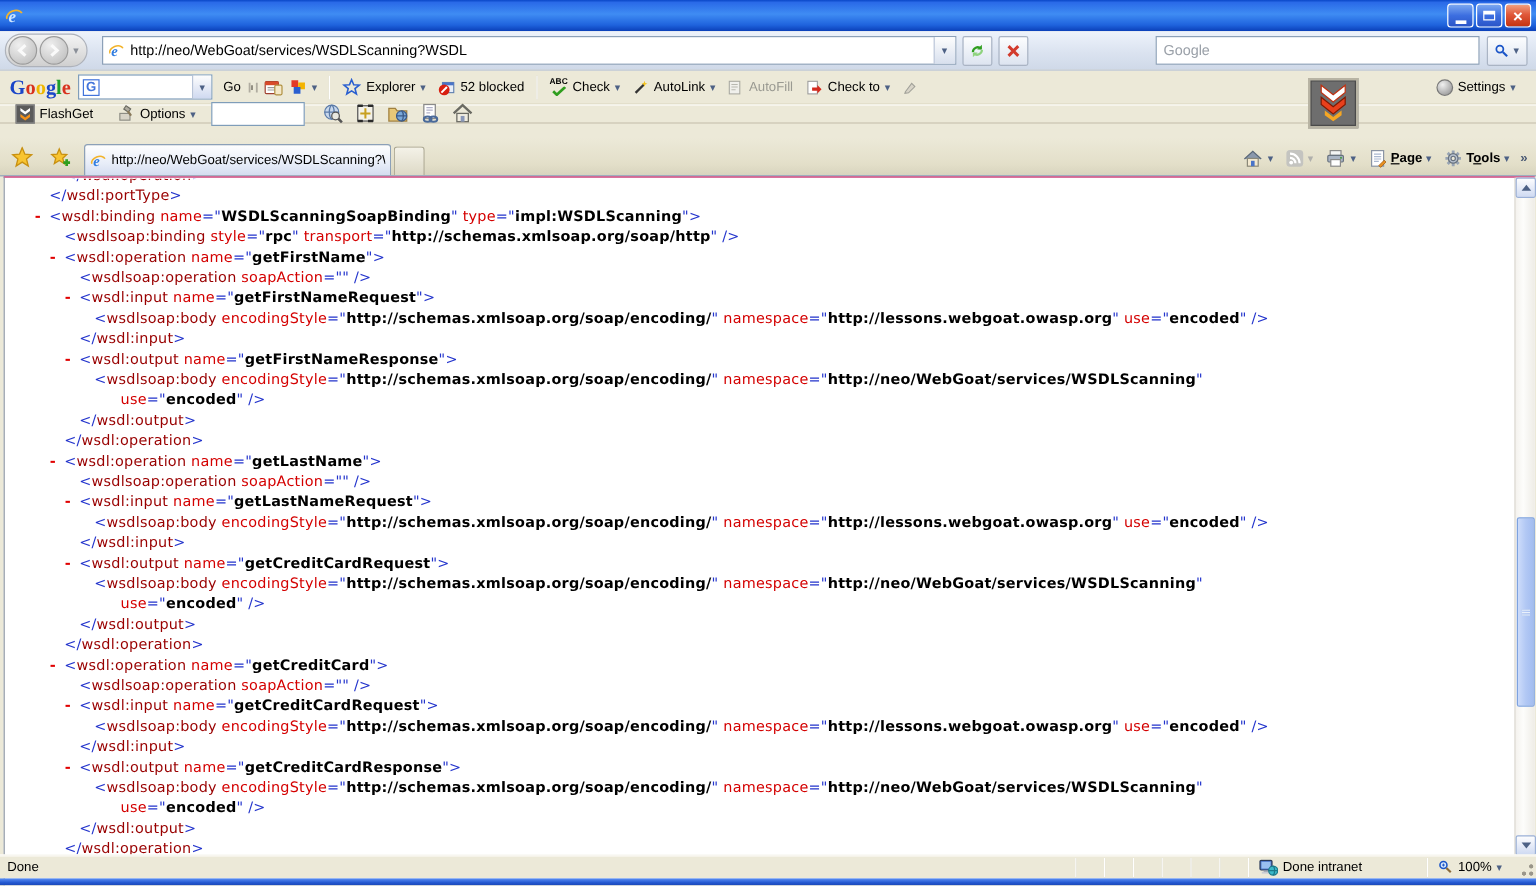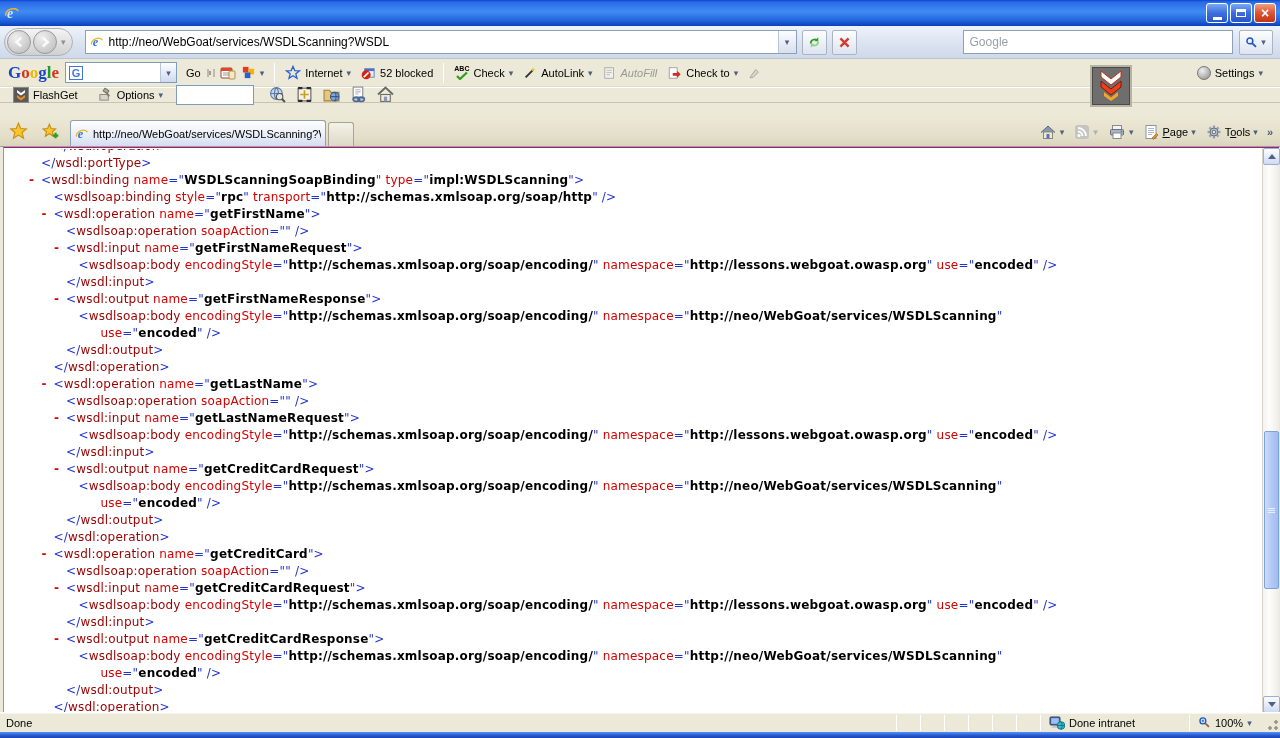--- a/index.html
+++ b/index.html
@@ -44,21 +44,21 @@
     background:linear-gradient(180deg,#fcfdfe,#dde4f0);display:flex;align-items:center;justify-content:center;gap:3px;}
   .dd-arrow{color:#4d6185;font-size:9px;}
 
   
   .toolbars{position:absolute;left:0;top:59px;width:1280px;height:56px;background:#ece9d8;}
   .gtoolbar{position:absolute;left:0;top:0;width:1280px;height:28px;display:flex;align-items:center;
     border-bottom:1px solid #e0dcc8;padding-left:8px;}
   .fgtoolbar{position:absolute;left:0;top:28px;width:1280px;height:16px;display:flex;align-items:center;
     border-bottom:1px solid #c8c4b0;padding-left:8px;box-shadow:inset 0 1px 0 #fff;}
   .tb-label{font-size:11px;color:#000;white-space:nowrap;}
-  .tb-label.disabled{color:#9a9a92;font-style:italic;}
+  .tb-label.disabled{color:#9a9a92;}
   .tb-item{display:flex;align-items:center;gap:4px;padding:2px 4px;border:1px solid transparent;border-radius:2px;}
   .tb-sep{width:1px;height:20px;background:#c6c2ae;border-right:1px solid #fff;margin:0 5px;}
   .google-logo{font-family:"Liberation Serif",serif;font-size:17px;font-weight:bold;letter-spacing:0;}
   .gcombo{display:flex;align-items:center;width:112px;height:21px;background:#fff;
     border:1px solid #7f9db9;margin-left:6px;}
   .gcombo .gbox{width:14px;height:14px;border:1px solid #4274db;margin:0 3px;color:#4274db;
     font-weight:bold;font-size:11px;line-height:13px;text-align:center;}
   .gcombo .combo-dd{margin-left:auto;width:16px;height:19px;background:linear-gradient(180deg,#fdfdfd,#cfd9f0);
     border-left:1px solid #b8c4d8;color:#4d6185;font-size:9px;display:flex;align-items:center;justify-content:center;}
   .ginput{width:66px;height:20px;background:#fff;border:1px solid #7f9db9;margin-left:4px;}
@@ -74,21 +74,21 @@
   .fav-btn{width:24px;height:24px;margin:0 2px 3px 6px;border:1px solid transparent;border-radius:3px;
     display:flex;align-items:center;justify-content:center;}
   .tab{display:flex;align-items:center;height:26px;width:256px;margin-left:6px;
     background:linear-gradient(180deg,#fefefe 0%,#e8edf8 60%,#d4ddf0 100%);
     border:1px solid #8ca0b8;border-bottom:none;border-radius:3px 3px 0 0;padding:0 4px;}
   .tab-title{font-size:11px;white-space:nowrap;overflow:hidden;margin-left:4px;}
   .tab-stub{width:26px;height:24px;margin-left:2px;background:linear-gradient(180deg,#f4f2e8,#ddd9c6);
     border:1px solid #a8a490;border-bottom:none;border-radius:3px 3px 0 0;}
   .cmdbar{position:absolute;right:4px;bottom:3px;display:flex;align-items:center;gap:2px;}
   .cmd-item{display:flex;align-items:center;gap:3px;padding:3px 4px;border-radius:2px;}
-  .cmd-label{font-size:11px;}
+  .cmd-label{font-size:11px;font-weight:bold;}
   .accel{text-decoration:underline;}
 
   
   .content{position:absolute;left:3px;top:147px;width:1276px;height:596px;background:#fff;
     border-top:1px solid #be185d;border-left:1px solid #9099a5;}
   .xml-doc{position:absolute;left:0;top:0;right:17px;bottom:0;overflow:hidden;padding-top:1px;
     font-family:"DejaVu Sans",sans-serif;font-size:12px;letter-spacing:.2px;}
   .xline{position:relative;height:17px;line-height:17px;white-space:nowrap;}
   .xline.clip{height:6px;overflow:hidden;}
   .xline.clip .clipwrap{display:block;margin-top:-11px;}
@@ -228,21 +228,21 @@
             <rect x="8" y="4" width="6" height="6" fill="#f4b400"></rect>
             <rect x="4" y="8" width="6" height="6" fill="#2a5fd0"></rect>
           </svg>
         <span class="dd-arrow">▾</span>
       </div>
       <div class="tb-sep"></div>
       <div class="tb-item">
         <svg width="16" height="15" viewBox="0 0 16 16">
             <path d="M8 1.5 L9.9 6 L14.8 6.3 L11 9.4 L12.3 14.2 L8 11.5 L3.7 14.2 L5 9.4 L1.2 6.3 L6.1 6z" fill="none" stroke="#2a5fd0" stroke-width="1.4"></path>
           </svg>
-        <span class="tb-label">Internet</span>
+        <span class="tb-label">Explorer</span>
         <span class="dd-arrow">▾</span>
       </div>
       <div class="tb-item">
         <svg width="15" height="15" viewBox="0 0 16 16">
             <rect x="4" y="4" width="10" height="9" fill="#e8eef8" stroke="#6080b0"></rect>
             <rect x="4" y="4" width="10" height="2.5" fill="#4a74c8"></rect>
             <circle cx="5.5" cy="10.5" r="4.8" fill="#d81f10"></circle>
             <rect x="2" y="9.6" width="7" height="1.8" fill="#fff" transform="rotate(-45 5.5 10.5)"></rect>
           </svg>
         <span class="tb-label">52 blocked</span>

